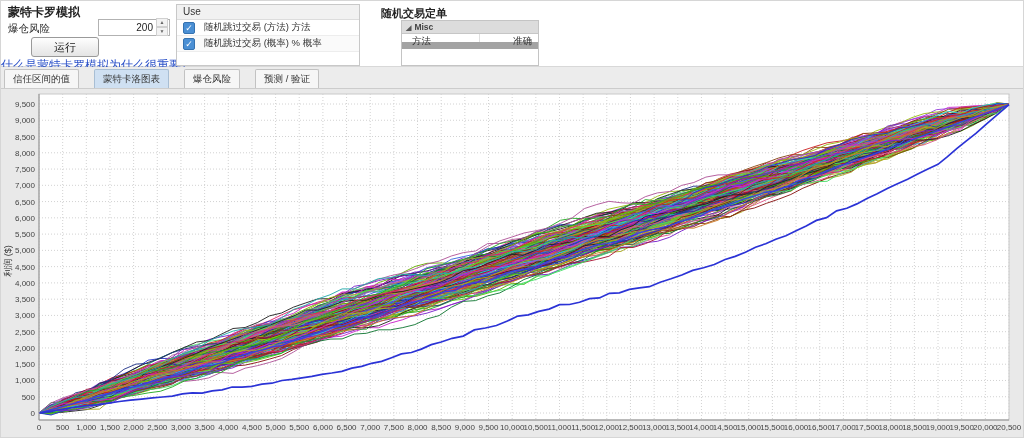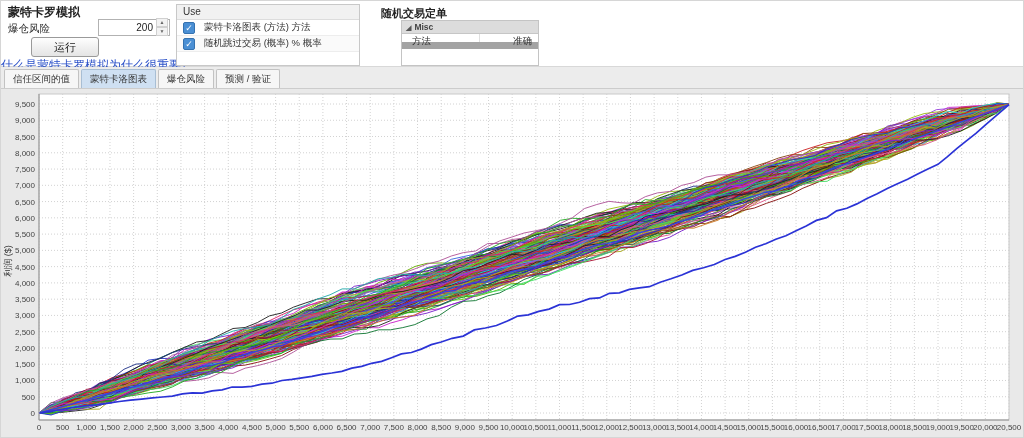--- a/index.html
+++ b/index.html
@@ -29,21 +29,21 @@
   .orders-title { position:absolute; left:380px; top:5px; font-size:11px; font-weight:bold; color:#222; }
   .orders-box { position:absolute; left:400px; top:19px; width:138px; height:46px; background:#fff; border:1px solid #c4c4c4; }
   .group-header { height:13px; background:#dcdcdc; border-bottom:1px solid #c6c6c6; font-size:8.5px; font-weight:bold; color:#444; padding:1px 0 0 4px; cursor:pointer; }
   .group-collapse { display:inline-block; font-size:7px; margin-right:3px; color:#555; }
   .prop-row { height:15px; display:flex; font-size:9.5px; color:#333; border-bottom:7px solid #a3a3a3; cursor:default; }
   .prop-key { flex:1; padding:1px 0 0 10px; border-right:1px solid #e0e0e0; }
   .prop-val { width:58px; text-align:right; padding:1px 6px 0 0; }
 
   
   .tabstrip { position:absolute; left:0; top:66px; width:1024px; height:22px; background:#ececec; display:flex; align-items:flex-end; padding-left:3px; border-bottom:1px solid #cccccc; }
-  .tab { font-size:9.5px; color:#333; background:#f6f6f6; border:1px solid #c2c2c2; border-bottom:none; border-radius:2px 2px 0 0; padding:3px 8px 2px 8px; margin-right:2px; cursor:pointer; }
+  .tab { font-size:9.5px; color:#333; background:#f6f6f6; border:1px solid #c2c2c2; border-bottom:none; border-radius:2px 2px 0 0; padding:3px 8px 2px 8px; margin-right:15px; cursor:pointer; }
   .tab.active { background:#cfe0f2; border-color:#a8bed4; }
 
   
   .chart-section { position:absolute; left:0; top:88px; width:1024px; height:350px; background:#e9e9e9; }
   svg text { font-family:"Liberation Sans",sans-serif; }
 </style>
 </head>
 <body>
 
 <div id="app">
@@ -58,21 +58,21 @@
         <div class="spin-btn">▼</div>
       </div>
     </div>
     <button class="run-btn">运行</button>
     <div class="help-link">什么是蒙特卡罗模拟为什么很重要?</div>
 
     <div class="use-panel">
       <div class="use-header">Use</div>
       <div class="use-row">
         <div class="checkbox">✓</div>
-        <div class="use-row-label">蒙特卡洛图表 (方法) 方法</div>
+        <div class="use-row-label">随机跳过交易 (方法) 方法</div>
       </div>
       <div class="use-row alt">
         <div class="checkbox">✓</div>
         <div class="use-row-label">随机跳过交易 (概率) % 概率</div>
       </div>
     </div>
 
     <div class="orders-title">随机交易定单</div>
     <div class="orders-box">
       <div class="group-header"><span class="group-collapse">◢</span><span>Misc</span></div>

